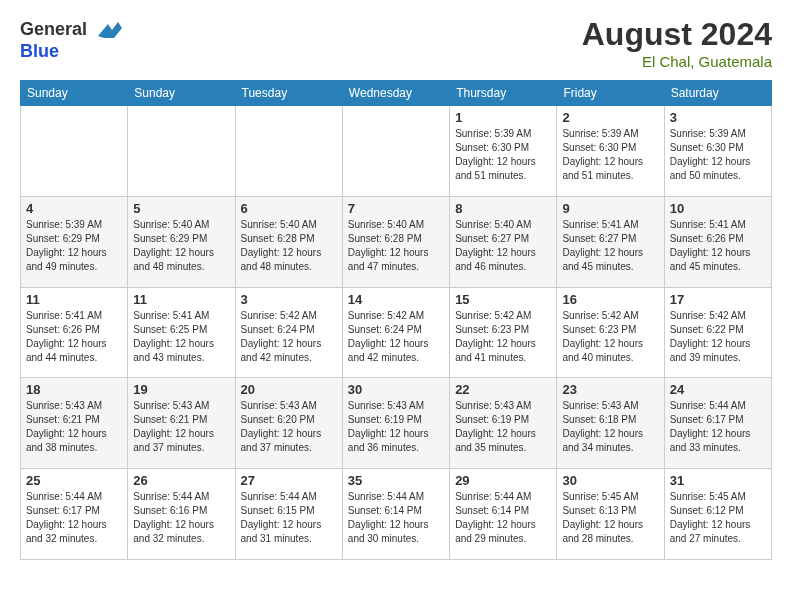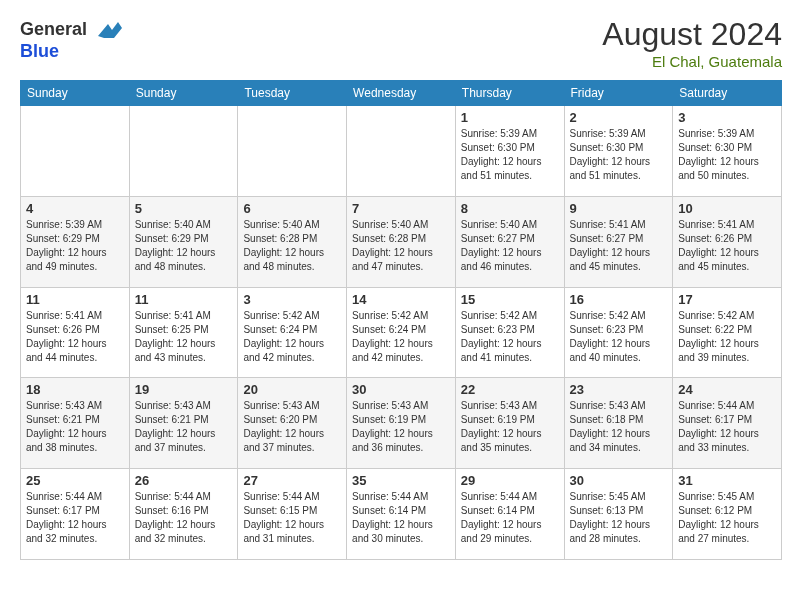--- a/index.html
+++ b/index.html
@@ -6,21 +6,21 @@
     body {
       font-family: Arial, sans-serif;
       background: #fff;
       width: 792px;
       height: 612px;
       overflow: hidden;
     }
     .page {
       width: 792px;
       height: 572px;
-      padding: 16px 10px 12px 20px;
+      padding: 16px 20px 12px 20px;
       display: flex;
       flex-direction: column;
     }
     .header {
       display: flex;
       justify-content: space-between;
       align-items: flex-start;
       margin-bottom: 10px;
     }
     .logo {
@@ -31,21 +31,21 @@
       width: 28px;
       height: 28px;
       margin-left: 2px;
     }
     .title-block {
       text-align: right;
     }
     .month-year {
       font-size: 32px;
       color: #333;
-      font-weight: normal;
+      font-weight: bold;
     }
     .location {
       font-size: 15px;
       color: #4d7c0f;
     }
     .calendar {
       flex: 1;
       border-collapse: collapse;
       width: 100%;
       table-layout: fixed;

